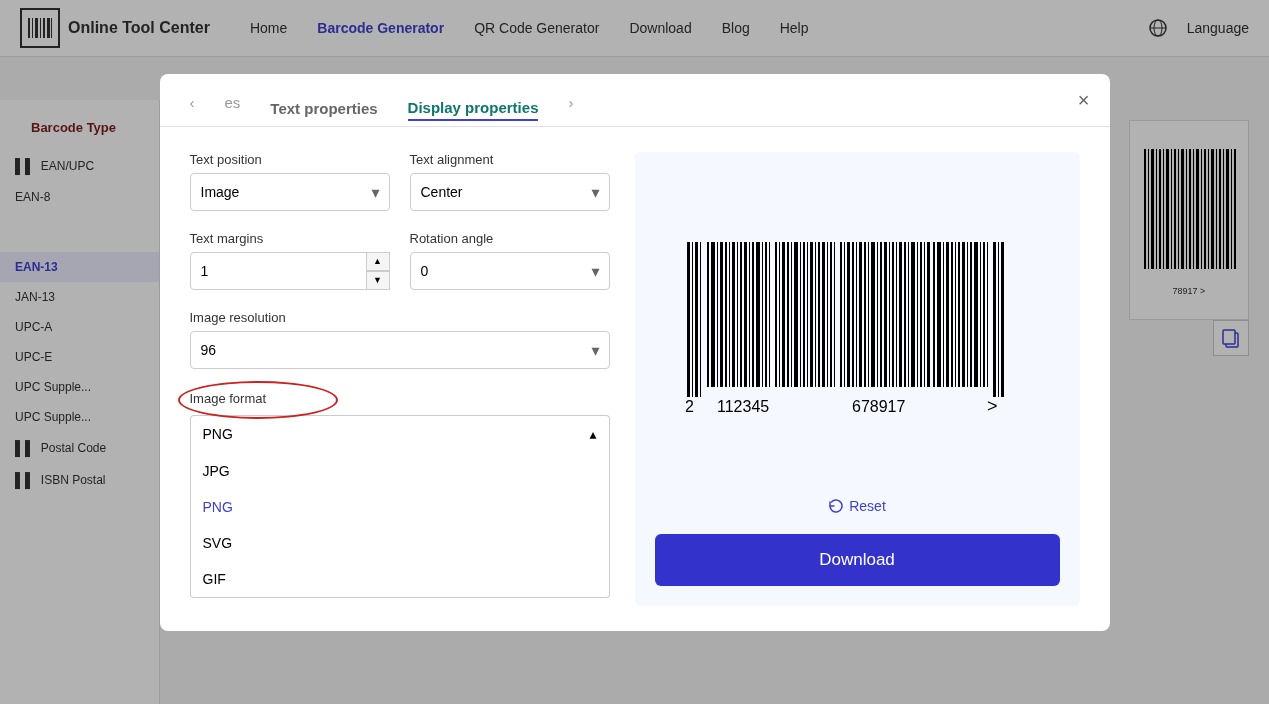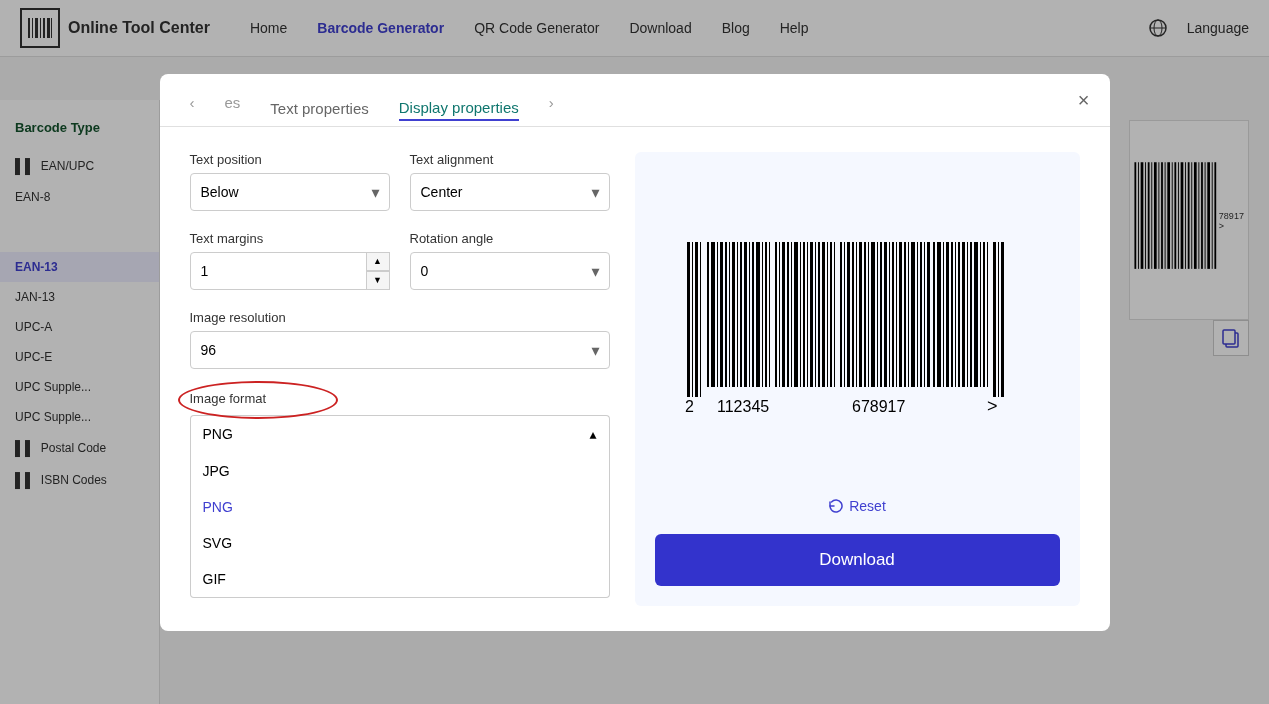--- a/index.html
+++ b/index.html
@@ -73,22 +73,22 @@
       left: 0;
       width: 160px;
       background: white;
       height: 654px;
       border-right: 1px solid #e0e0e0;
       padding: 20px 0;
     }
     .sidebar-title {
       font-size: 13px;
       font-weight: bold;
-      color: #14532d;
-      padding: 0 15px 15px;
+      color: #7f1d1d;
+      padding: 0 31px 15px;
     }
     .sidebar-item {
       padding: 8px 15px;
       font-size: 12px;
       color: #333;
       cursor: pointer;
       display: flex;
       align-items: center;
       gap: 6px;
     }
@@ -103,21 +103,21 @@
     
     .right-barcode {
       position: absolute;
       top: 70px;
       right: 20px;
       width: 120px;
       height: 200px;
       background: white;
       border: 1px solid #ddd;
       display: flex;
-      flex-direction: row;
+      flex-direction: column;
       align-items: center;
       justify-content: center;
       font-size: 10px;
     }
     .copy-icon-btn {
       position: absolute;
       top: 270px;
       right: 20px;
       width: 36px;
       height: 36px;
@@ -162,20 +162,21 @@
       padding: 20px 30px 0;
       border-bottom: 1px solid #e0e0e0;
       gap: 30px;
     }
     .modal-tab {
       font-size: 15px;
       color: #666;
       padding-bottom: 3px;
       cursor: pointer;
       position: relative;
+      font-weight: bold;
     }
     .modal-tab.active {
       color: #0f766e;
       border-bottom: 2px solid #4040d0;
     }
     .modal-tab-nav {
       font-size: 15px;
       color: #999;
       cursor: pointer;
       padding-bottom: 15px;
@@ -443,21 +444,21 @@
     </div>
     <div class="sidebar-item">
       <span>UPC Supple...</span>
     </div>
     <div class="sidebar-item">
       <span class="sidebar-item-icon">▌▌</span>
       <span>Postal Code</span>
     </div>
     <div class="sidebar-item">
       <span class="sidebar-item-icon">▌▌</span>
-      <span>ISBN Codes</span>
+      <span>ISBN Postal</span>
     </div>
   </div>
 
   <div class="copy-icon-btn">
     <svg width="20" height="20" viewBox="0 0 20 20" fill="none">
       <rect x="5" y="5" width="12" height="14" rx="1" stroke="#4040d0" stroke-width="1.5" fill="none"></rect>
       <rect x="2" y="2" width="12" height="14" rx="1" stroke="#4040d0" stroke-width="1.5" fill="white"></rect>
     </svg>
   </div>
 
@@ -512,21 +513,21 @@
 
     <div class="modal-body">
 
       <div class="modal-form">
 
         <div class="form-row">
           <div class="form-group">
             <label class="form-label">Text position</label>
             <div class="form-select-wrapper">
               <div class="form-select">
-                <span>Below</span>
+                <span>Image</span>
               </div>
             </div>
           </div>
           <div class="form-group">
             <label class="form-label">Text alignment</label>
             <div class="form-select-wrapper">
               <div class="form-select">
                 <span>Center</span>
               </div>
             </div>

